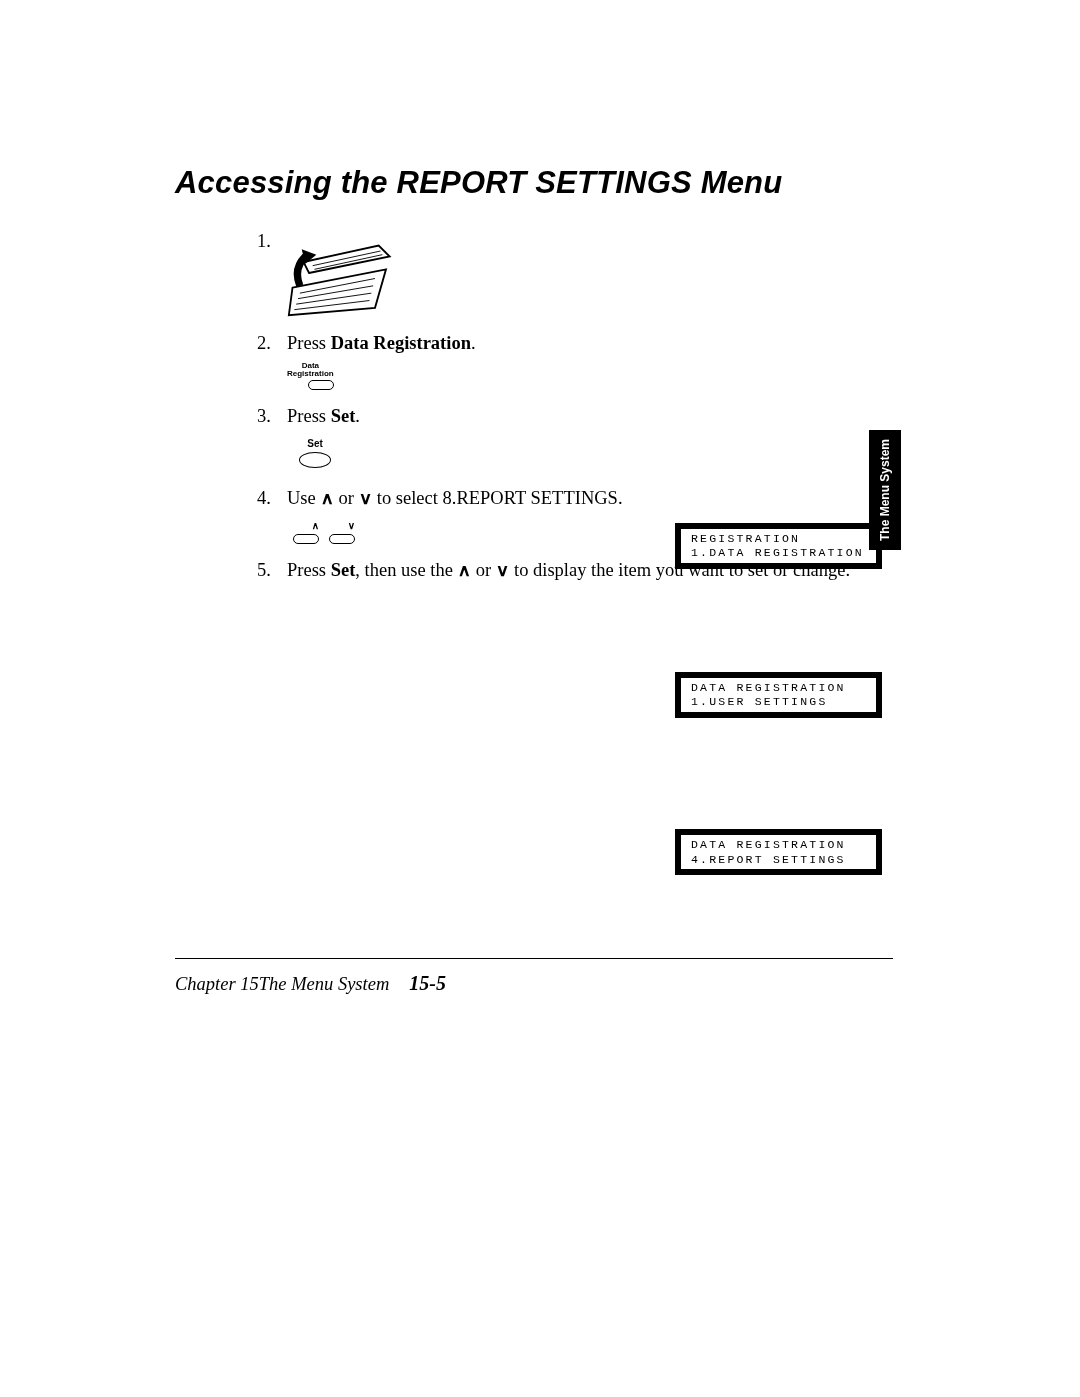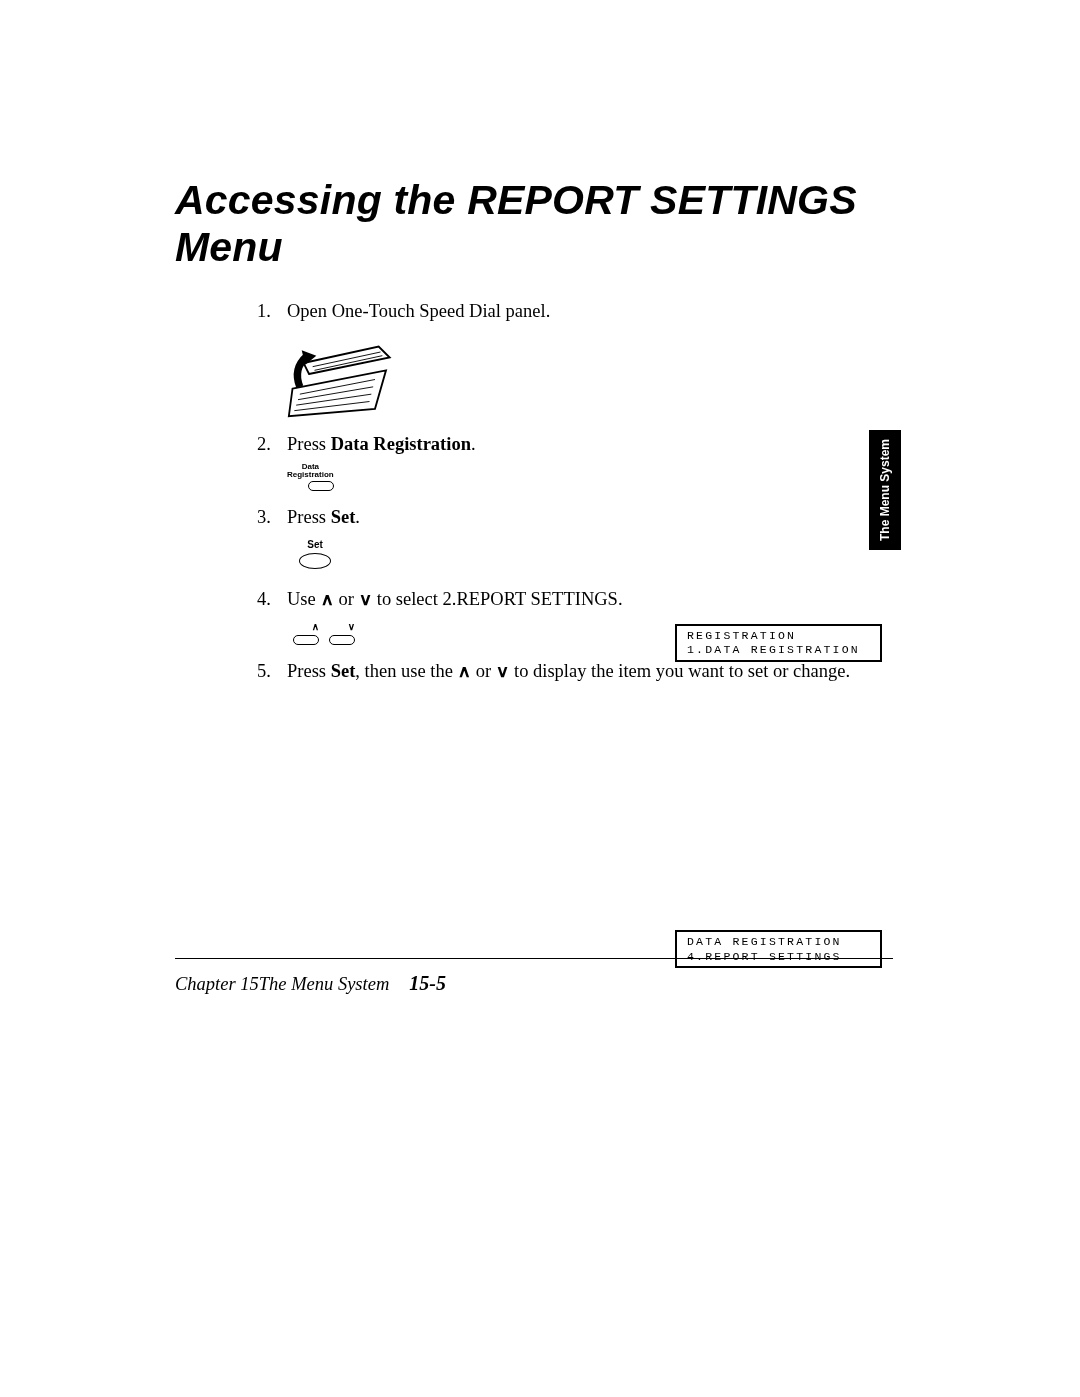--- a/index.html
+++ b/index.html
@@ -16,22 +16,22 @@
   .page {
     position: relative;
     width: 1080px;
     height: 1397px;
     padding: 165px 187px 0 175px;
   }
   h1.title {
     font-family: Arial, Helvetica, sans-serif;
     font-weight: 700;
     font-style: italic;
-    font-size: 41px;
-    margin: 12px 0 28px 0;
+    font-size: 31px;
+    margin: 0 0 28px 0;
     letter-spacing: 0.2px;
   }
   ol.steps {
     margin: 0;
     padding: 0 0 0 112px;
     list-style: none;
     counter-reset: step;
     font-size: 18.5px;
     line-height: 1.35;
   }
@@ -98,21 +98,21 @@
   .set-label {
     font-family: Arial, Helvetica, sans-serif;
     font-weight: 700;
     font-size: 10px;
     margin-bottom: 2px;
   }
   .lcd {
     position: absolute;
     left: 388px;
     width: 207px;
-    border: 2px solid #000000;
+    border: 6px solid #000000;
     padding: 3px 6px 2px 10px;
     font-family: "Lucida Console", "Courier New", monospace;
     font-size: 11.5px;
     line-height: 1.25;
     letter-spacing: 2.2px;
     white-space: pre;
   }
   .lcd.lcd1 { top: 192px; }
   .lcd.lcd2 { top: 268px; }
   .lcd.lcd3 { top: 343px; }
@@ -177,21 +177,20 @@
 </head>
 <body>
 
 <div class="page">
 
   <h1 class="title">Accessing the REPORT SETTINGS Menu</h1>
 
   <ol class="steps">
 
     <li>
-      <div class="step-text">Open One-Touch Speed Dial panel.</div>
       <div class="panel-illus">
         <svg class="panel-svg" viewBox="0 0 120 96" width="110" height="88">
 
           <polygon points="6,64 108,44 96,86 2,94" fill="#fff" stroke="#000" stroke-width="2"></polygon>
 
           <g stroke="#000" stroke-width="1" fill="none">
             <line x1="14" y1="70" x2="96" y2="54"></line>
             <line x1="12" y1="76" x2="94" y2="62"></line>
             <line x1="10" y1="82" x2="92" y2="70"></line>
             <line x1="8" y1="88" x2="90" y2="78"></line>
@@ -229,25 +228,27 @@
       <div class="step-text">
         <span>Press </span><b>Set</b><span>.</span>
       </div>
       <div class="btn-illus-wrap" style="margin-top:8px; padding-left:12px;">
         <div class="set-col">
           <div class="set-label">Set</div>
           <div class="btn-oval"></div>
         </div>
       </div>
 
+      <div class="lcd lcd2"><span>DATA REGISTRATION</span>
+<span>1.USER SETTINGS</span></div>
     </li>
 
     <li style="margin-top:18px; position:relative;">
       <div class="step-text">
-        <span>Use </span><span class="caret">∧</span><span> or </span><span class="caret">∨</span><span> to select 2.REPORT SETTINGS.</span>
+        <span>Use </span><span class="caret">∧</span><span> or </span><span class="caret">∨</span><span> to select 8.REPORT SETTINGS.</span>
       </div>
       <div class="btn-illus-wrap" style="margin-top:8px; padding-left:6px;">
         <div class="btn-pair">
           <div class="btn-col">
             <div class="caret-lbl">∧</div>
             <div class="btn-rect"></div>
           </div>
           <div class="btn-col">
             <div class="caret-lbl">∨</div>
             <div class="btn-rect"></div>

